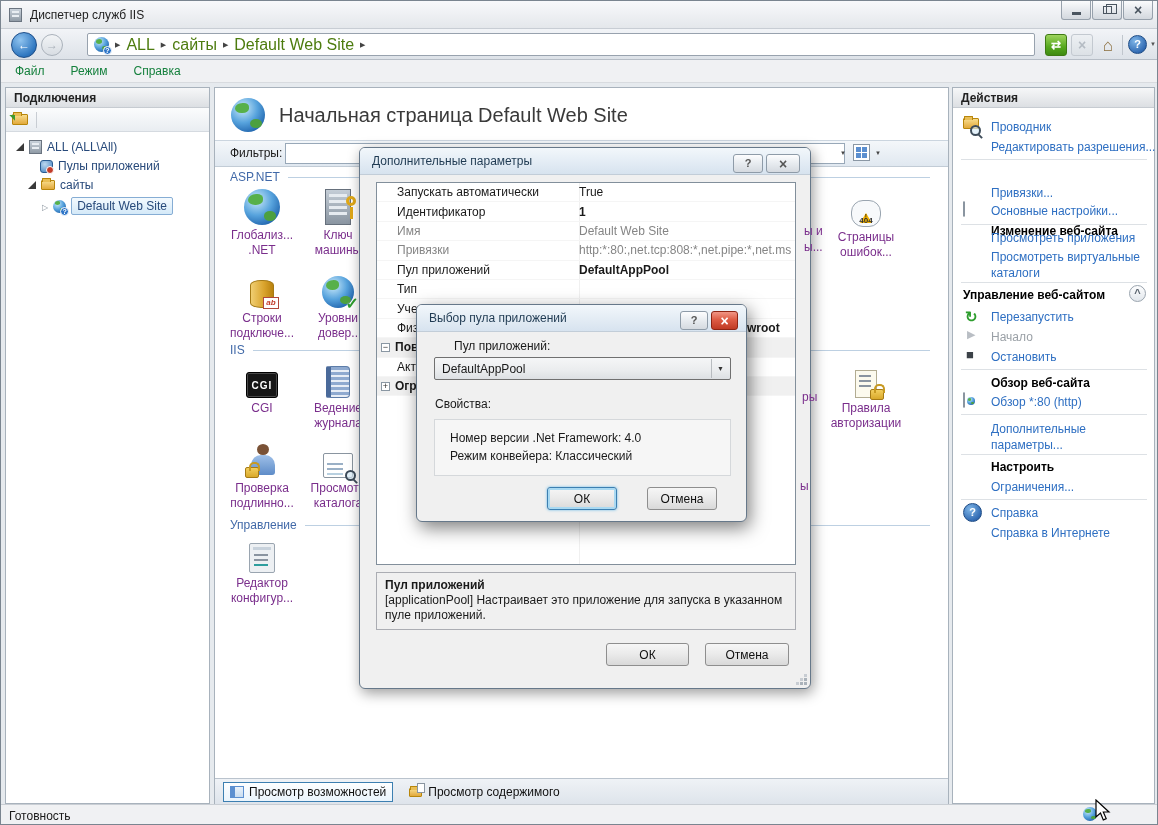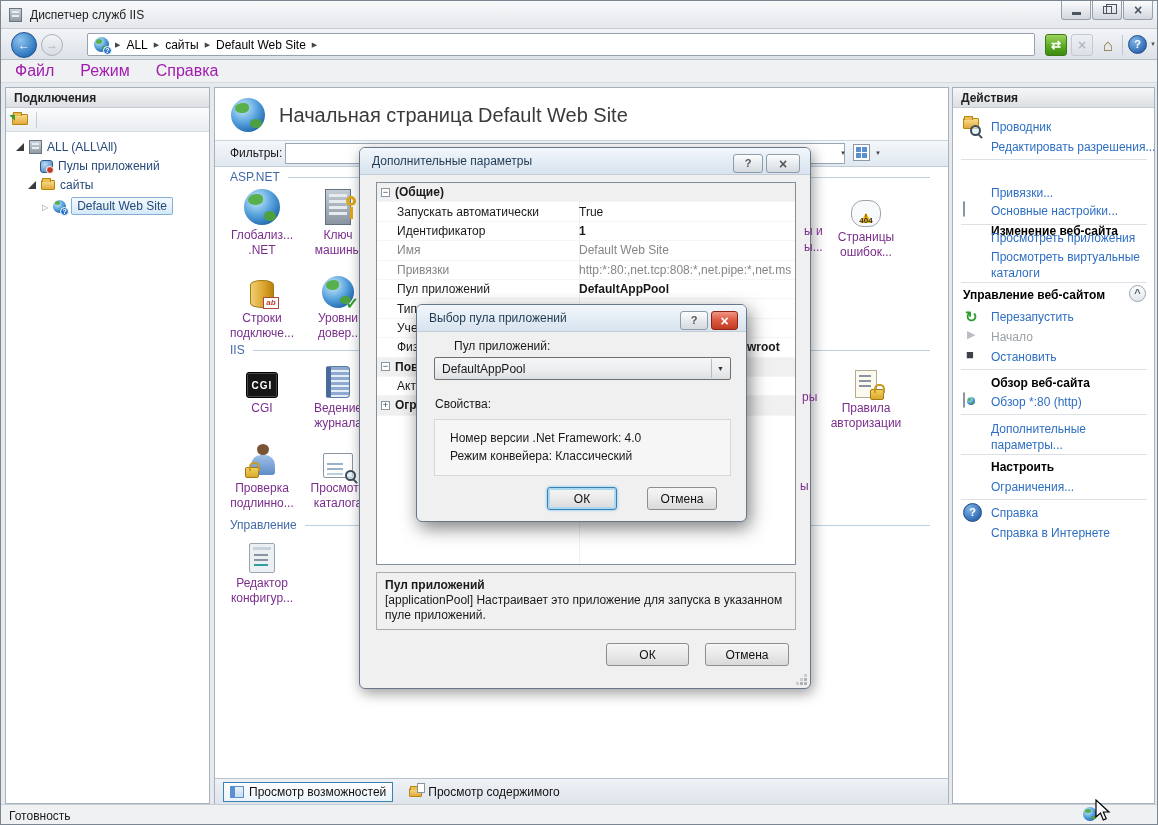--- a/index.html
+++ b/index.html
@@ -14,36 +14,36 @@
   .minbar{width:9px;height:3px;background:#4a5560;margin-top:6px;}
   .maxsq{width:9px;height:8px;border:1px solid #4a5560;position:relative;background:#fff0;}
   .maxsq::before{content:"";position:absolute;left:2px;top:-3px;width:9px;height:8px;border:1px solid #4a5560;}
   .g{display:inline-block;line-height:1;font-style:normal;}
   .g-x::before{content:"×";font-weight:bold;font-size:14px;}
   .toolbar{position:absolute;left:0;top:28px;width:1158px;height:31px;background:linear-gradient(#F2F4F7,#DDE2E8);border-bottom:1px solid #B6BDC6;}
   .navbtn{position:absolute;border-radius:50%;display:flex;align-items:center;justify-content:center;}
   .backbtn{left:10px;top:31px;width:26px;height:26px;background:radial-gradient(circle at 35% 30%,#8FC3EF,#2F77C0 70%,#1C4E8A);border:1px solid #1C4E8A;color:#fff;font-weight:bold;}
   .fwdbtn{left:40px;top:33px;width:22px;height:22px;background:linear-gradient(#F2F4F6,#D8DDE3);border:1px solid #AAB2BB;color:#A8B0B8;}
   .addressbar{position:absolute;left:86px;top:32px;width:948px;height:23px;background:#fff;border:1px solid #98A2AE;border-radius:2px;display:flex;align-items:center;gap:6px;padding:0 6px;}
-  .crumb{font-size:12px;color:#000000;}
+  .crumb{font-size:16px;color:#4d7c0f;}
   .crumb-arrow{font-size:7px;color:#444;}
   .g-crumb::before{content:"▶";}
   .tb-ic{position:absolute;top:33px;width:22px;height:22px;border-radius:3px;display:flex;align-items:center;justify-content:center;}
   .tb-refresh{left:1044px;background:linear-gradient(#9ED45E,#55A81E 60%,#3F8A12);border:1px solid #3E7A14;color:#fff;font-weight:bold;}
   .g-refresh::before{content:"⇄";}
   .tb-stop{left:1070px;background:linear-gradient(#EDF0F3,#DCE1E6);border:1px solid #C3C9D0;color:#B4BBC3;}
   .tb-home{left:1096px;color:#8A6D3B;font-size:17px;}
   .g-home::before{content:"⌂";}
   .tb-sep{position:absolute;left:1121px;top:34px;width:1px;height:20px;background:#C0C6CD;}
   .helpcirc{position:absolute;left:1127px;top:34px;width:19px;height:19px;border-radius:50%;background:radial-gradient(circle at 35% 30%,#7FB6E8,#2E67B0 75%,#1E4C86);border:1px solid #1E4C86;color:#fff;font-weight:bold;font-size:11px;display:flex;align-items:center;justify-content:center;}
   .g-q::before{content:"?";}
   .g-down::before{content:"▼";}
   .tb-caret{position:absolute;left:1149px;top:40px;font-size:6px;color:#555;}
   .menubar{position:absolute;left:0;top:59px;width:1158px;height:23px;background:#F0F1F3;border-bottom:1px solid #D8DBDF;display:flex;align-items:center;gap:26px;padding-left:14px;}
-  .menuitem{font-size:16px;color:#a21caf;}
+  .menuitem{font-size:12px;color:#15803d;}
   .statusbar{position:absolute;left:0;top:803px;width:1158px;height:22px;background:#F0F1F3;border-top:1px solid #C9CED4;display:flex;align-items:center;padding-left:8px;}
 
   
   .panel{position:absolute;background:#fff;border:1px solid #A8B2BC;}
   .panel-header{height:20px;background:linear-gradient(#F6F7F8,#DCDFE3);border-bottom:1px solid #C6CBD1;font-weight:bold;font-size:12px;padding:3px 8px;color:#222;}
   .conn-toolbar{height:24px;background:linear-gradient(#FBFCFD,#E9EDF1);border-bottom:1px solid #D5DAE0;display:flex;align-items:center;padding-left:6px;gap:8px;}
   .vsep{width:1px;height:16px;background:#C8CDD3;}
   .tree{position:relative;padding-top:6px;}
   .ti{position:absolute;display:flex;align-items:center;gap:5px;font-size:12px;color:#27497A;white-space:nowrap;}
   .tri-e{width:0;height:0;border:4px solid transparent;border-bottom-color:#3A3A3A;border-right-color:#3A3A3A;}
@@ -476,24 +476,20 @@
       <div class="tbtn" style="width:30px;">
           <i class="g g-q"></i>
         </div>
       <div class="tbtn" style="width:34px;">
           <i class="g g-x"></i>
         </div>
     </div>
 
     <div class="pgrid">
       <div class="colsep"></div>
-      <div class="grow gsec">
-        <span class="pm pm-minus"></span>
-        <span>(Общие)</span>
-      </div>
       <div class="grow">
           <span class="glab">Запускать автоматически</span>
           <span class="gval">True</span>
         </div>
       <div class="grow">
           <span class="glab">Идентификатор</span>
           <span class="gval bold">1</span>
         </div>
       <div class="grow gray">
           <span class="glab">Имя</span>

